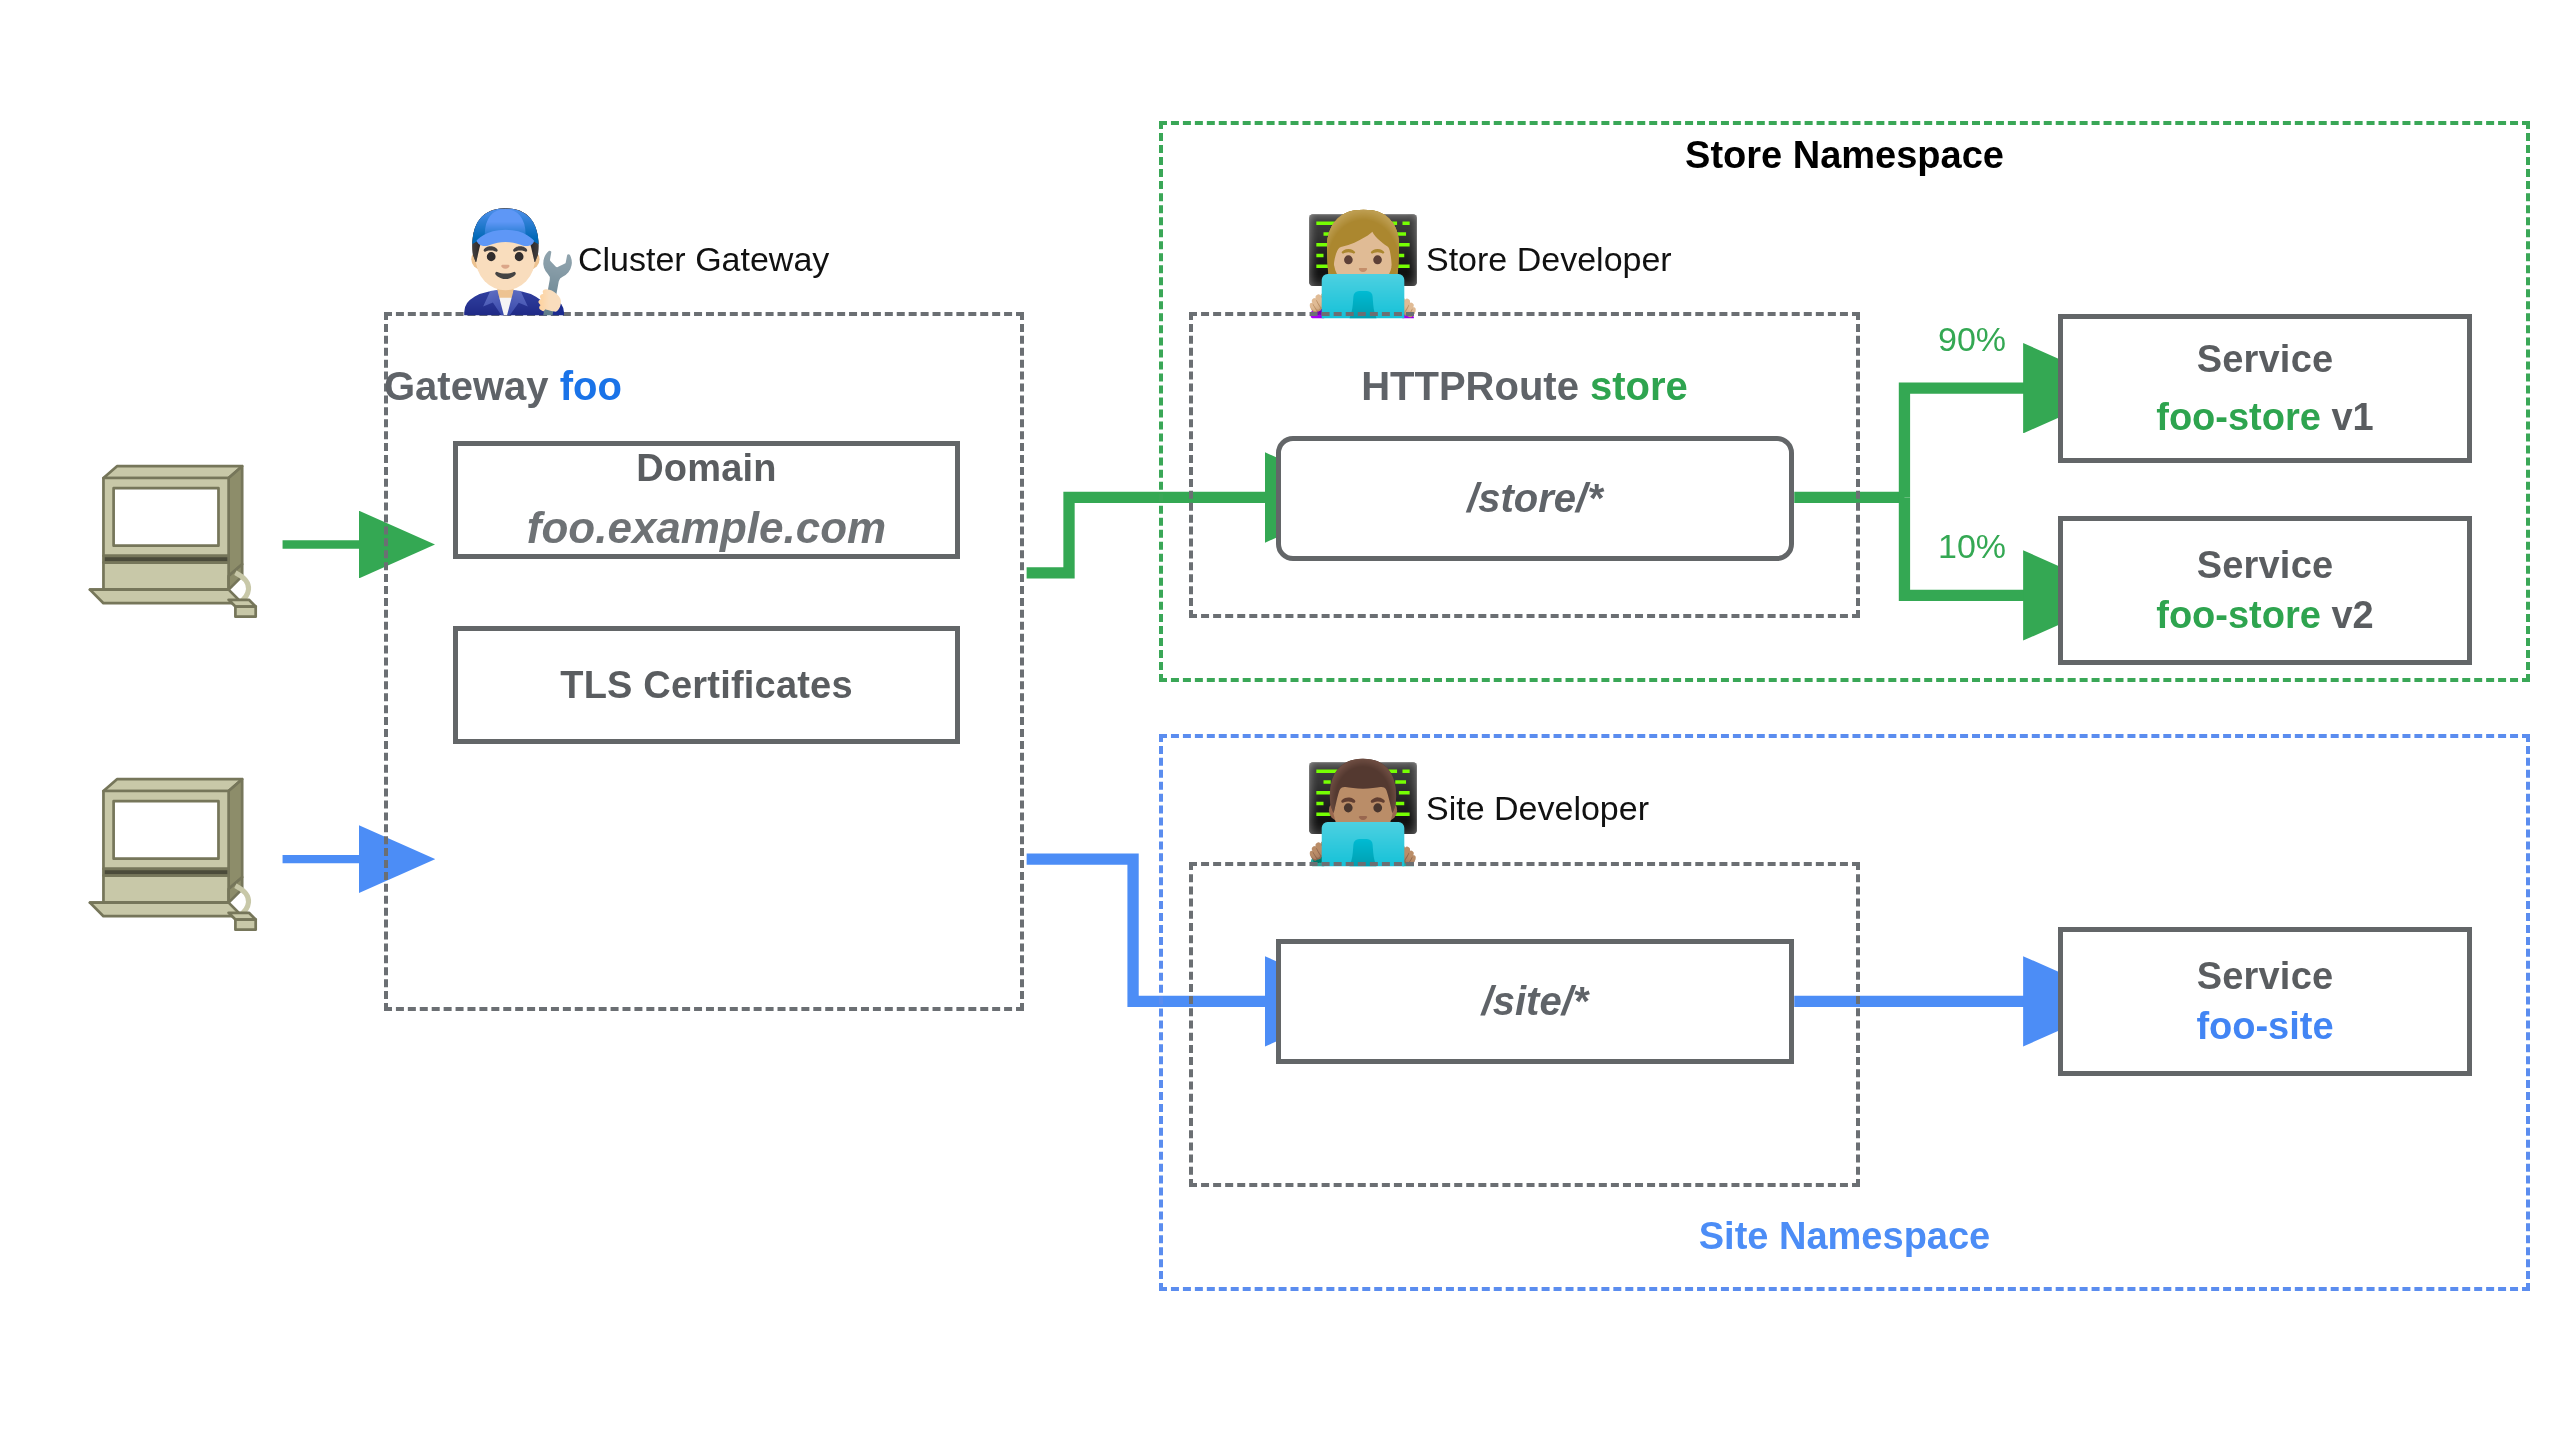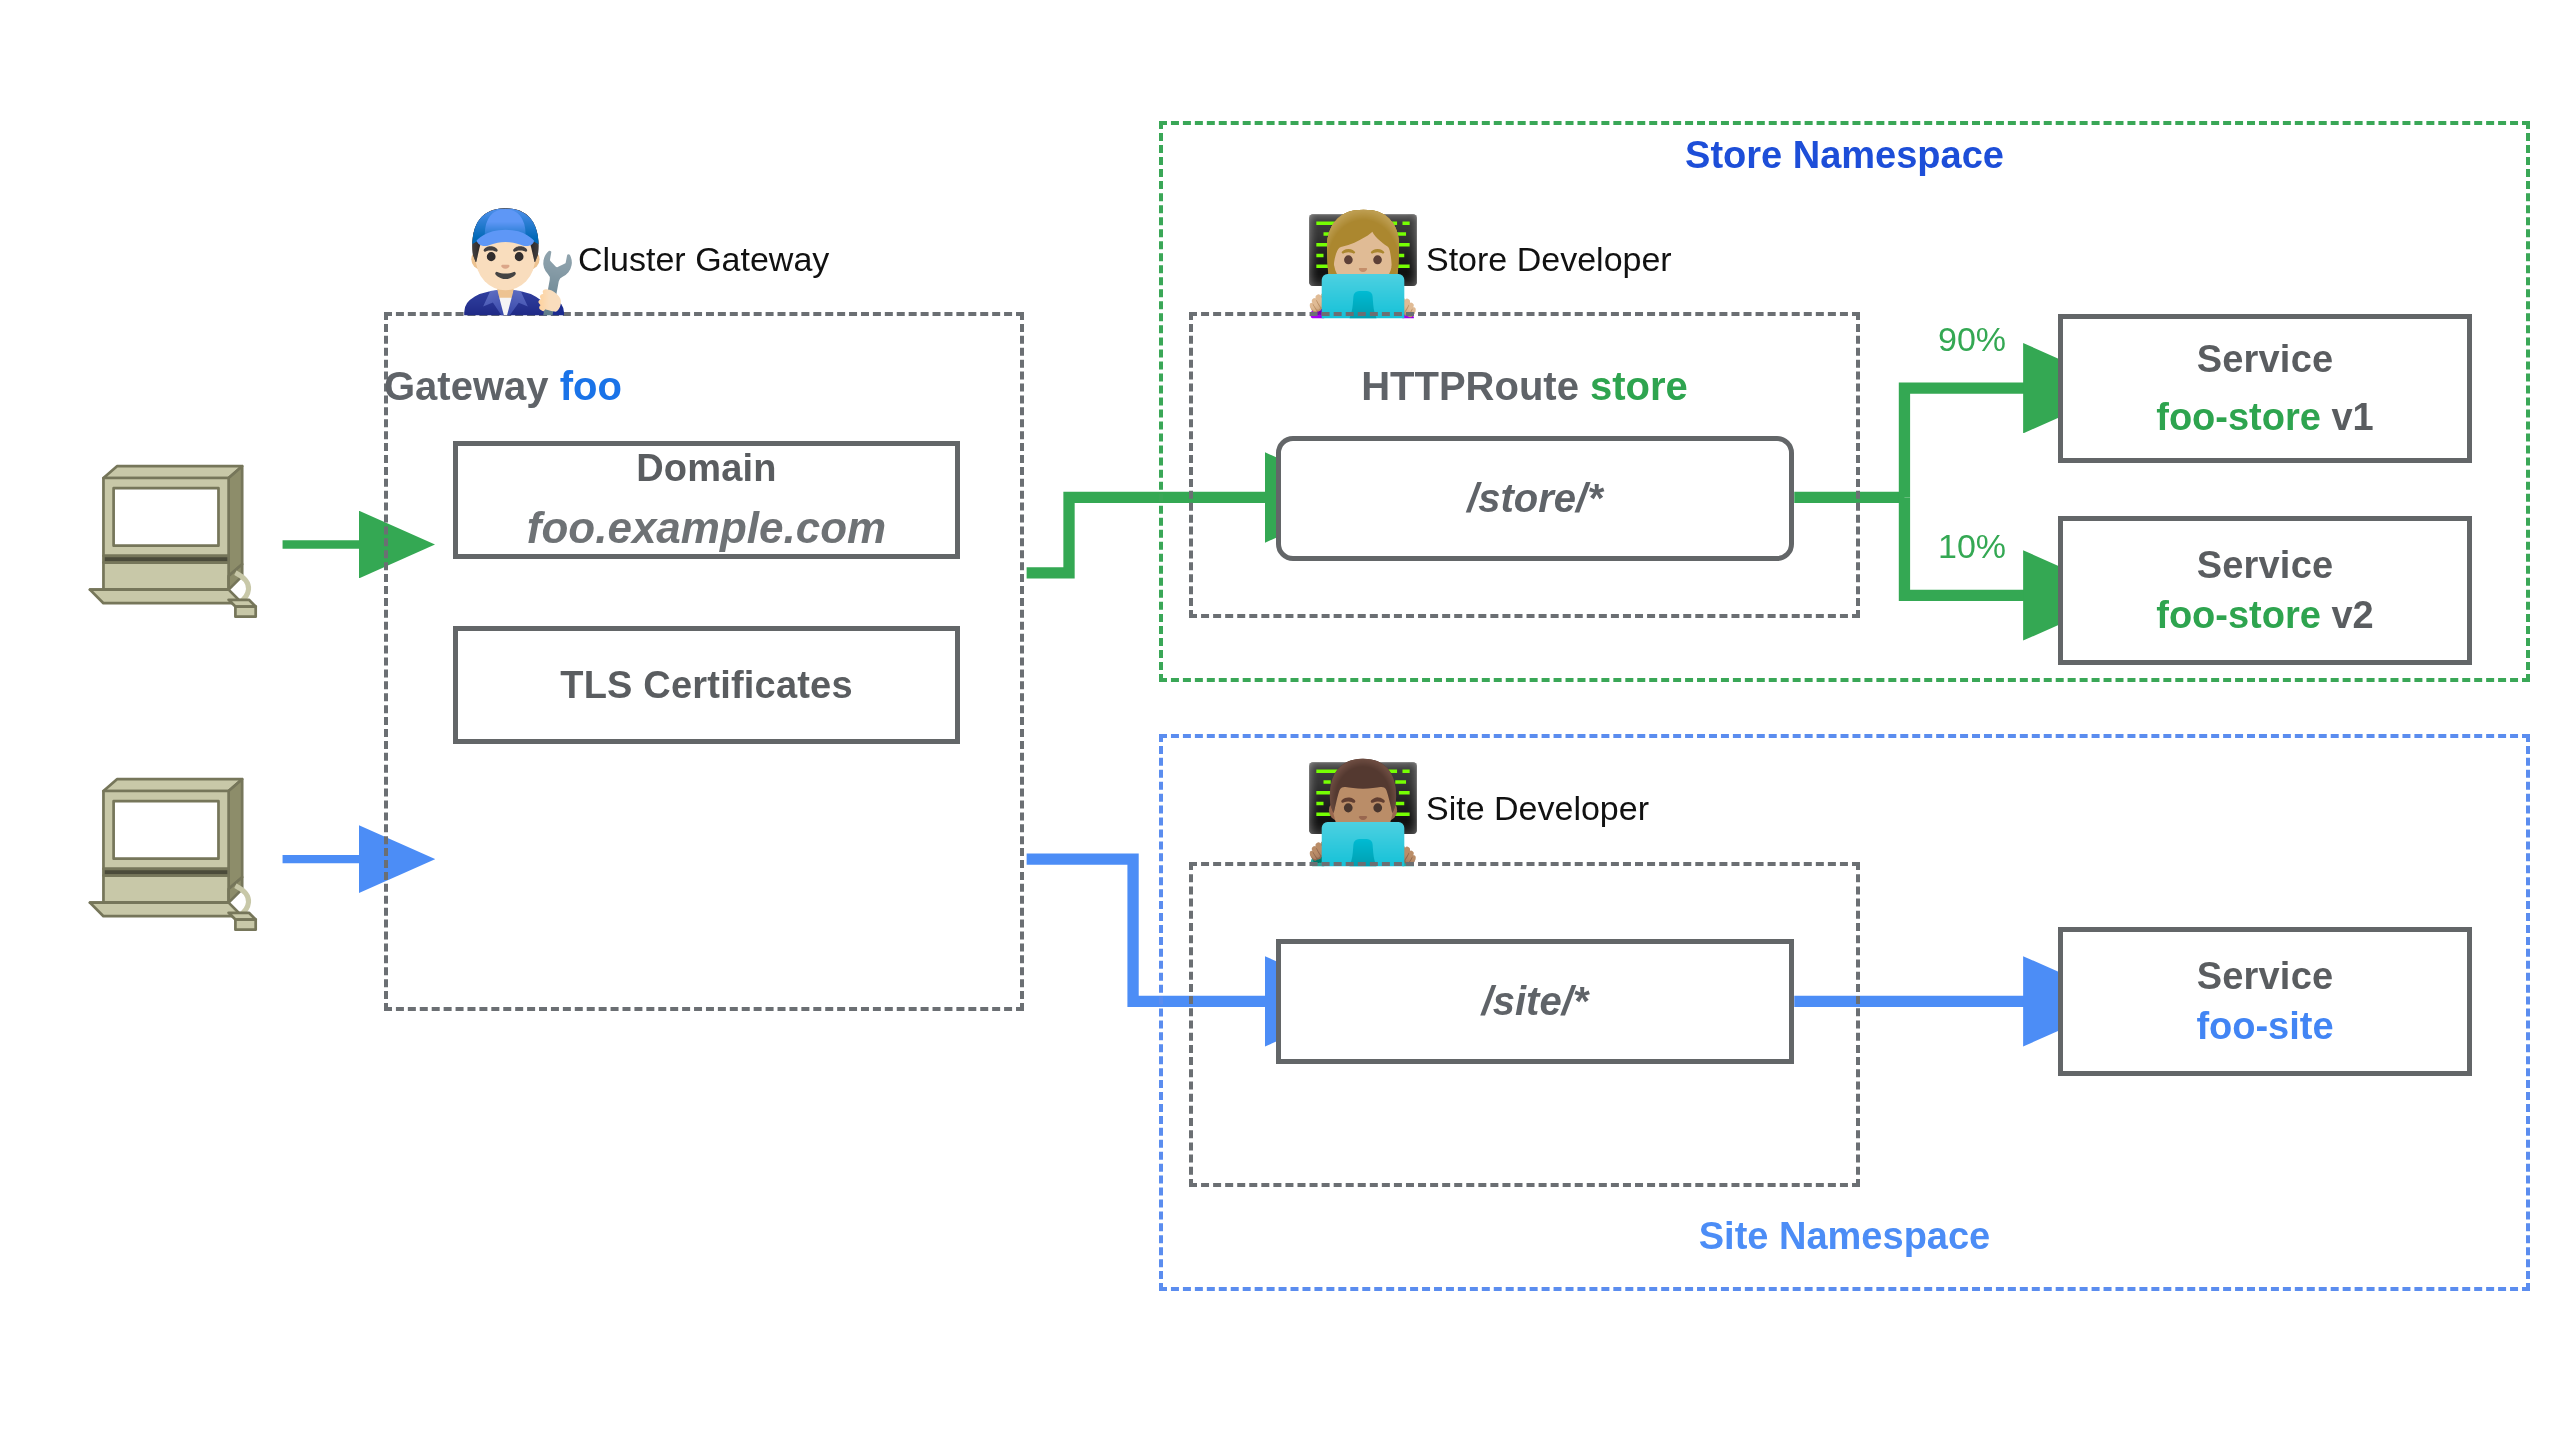--- a/index.html
+++ b/index.html
@@ -77,21 +77,21 @@
   }
   .hdr .accent-blue  { color: #1a73e8; }
   .hdr .accent-green { color: #2ea44f; }
   .hdr .accent-blue2 { color: #4285f4; }
 
   .ns-label {
     font-size: 38px;
     font-weight: 700;
     white-space: nowrap;
   }
-  .ns-label.green { color: #1d4ed8; }
+  .ns-label.green { color: #000000; }
   .ns-label.blue  { color: #4c8df6; }
 
   .persona-label {
     color: #111111;
     font-size: 34px;
     font-weight: 400;
     white-space: nowrap;
   }
 
   .pct {

